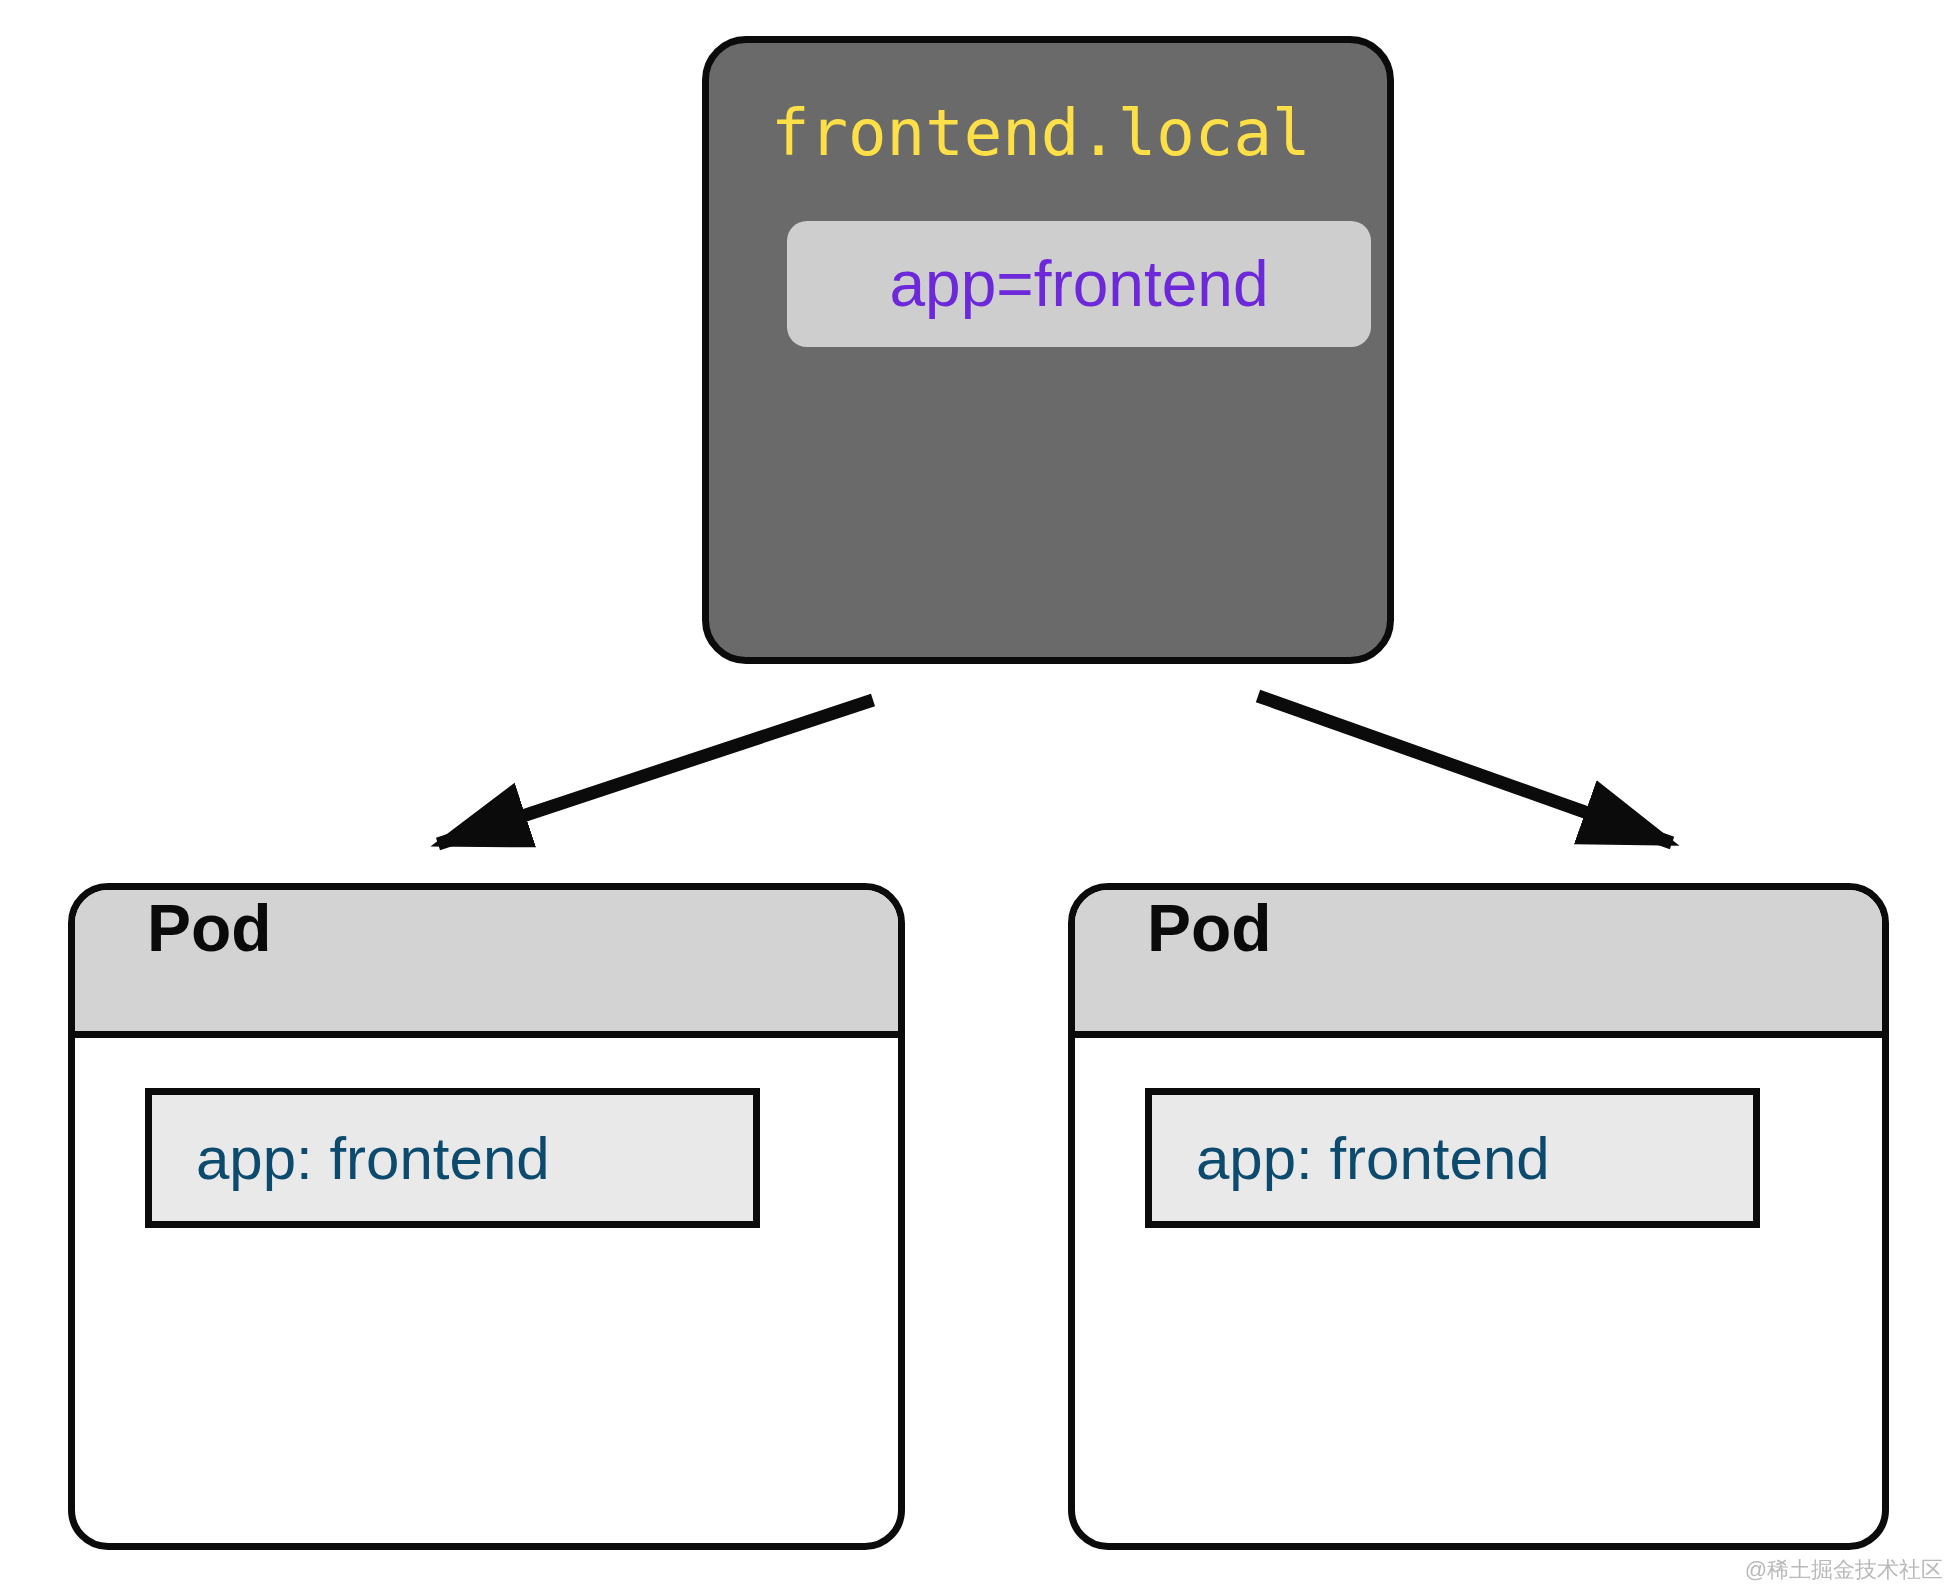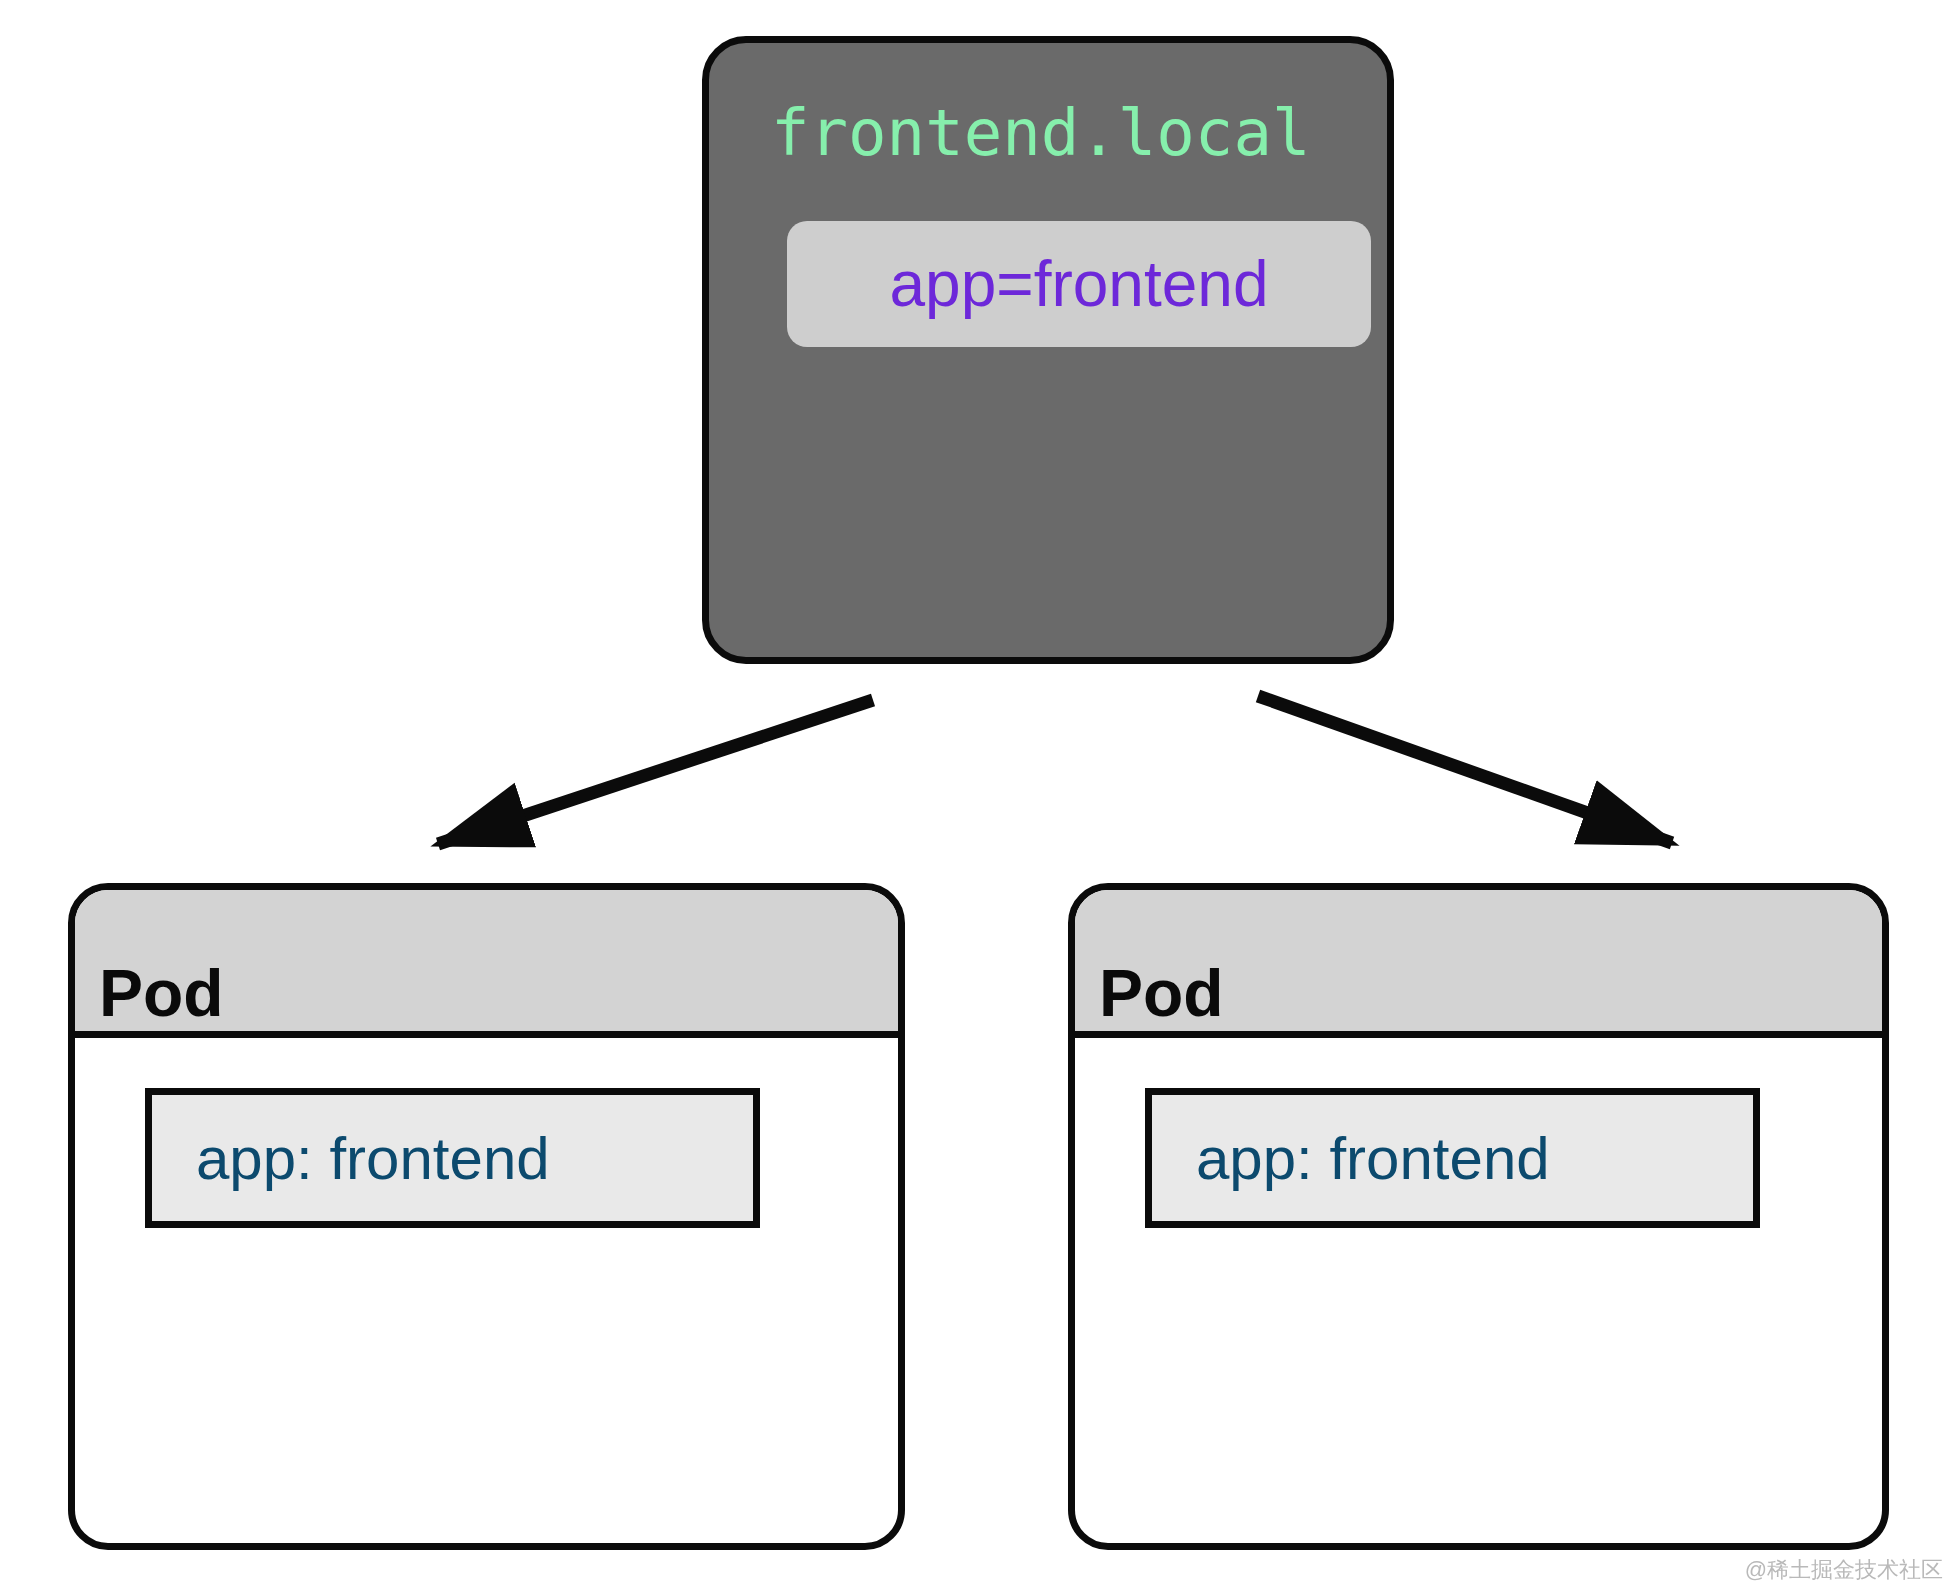--- a/index.html
+++ b/index.html
@@ -32,21 +32,21 @@
   .node-title{
     font-size:66px;font-weight:bold;color:#0a0a0a;
     letter-spacing:0px;
   }
   .service-body{
     padding:42px 0 0 62px;
   }
   .mono-line{
     font-family:"DejaVu Sans Mono", monospace;
     font-size:64px;line-height:96px;
-    color:#86efac;
+    color:#fde047;
     white-space:pre;
   }
   .selector-pill{
     margin:40px auto 0 auto;
     width:584px;height:126px;
     background:#cecece;
     border-radius:20px;
     display:flex;align-items:center;justify-content:center;
     font-size:64px;color:#6d28d9;
   }
@@ -60,22 +60,22 @@
     border-radius:40px;
     background:#ffffff;
     overflow:hidden;
   }
   .pod-left{left:68px;width:837px;}
   .pod-right{left:1068px;width:821px;}
   .pod-header{
     height:148px;
     background:#d3d3d3;
     border-bottom:7px solid #0b0b0b;
-    display:flex;align-items:flex-end;
-    padding-left:24px;
+    display:flex;align-items:flex-start;
+    padding-left:72px;
   }
   .pod-label-box{
     margin:50px 0 0 70px;
     width:615px;height:140px;
     border:7px solid #0b0b0b;
     background:#e9e9e9;
     display:flex;align-items:center;
     padding-left:44px;
     font-size:60px;color:#0c4a6e;
   }

